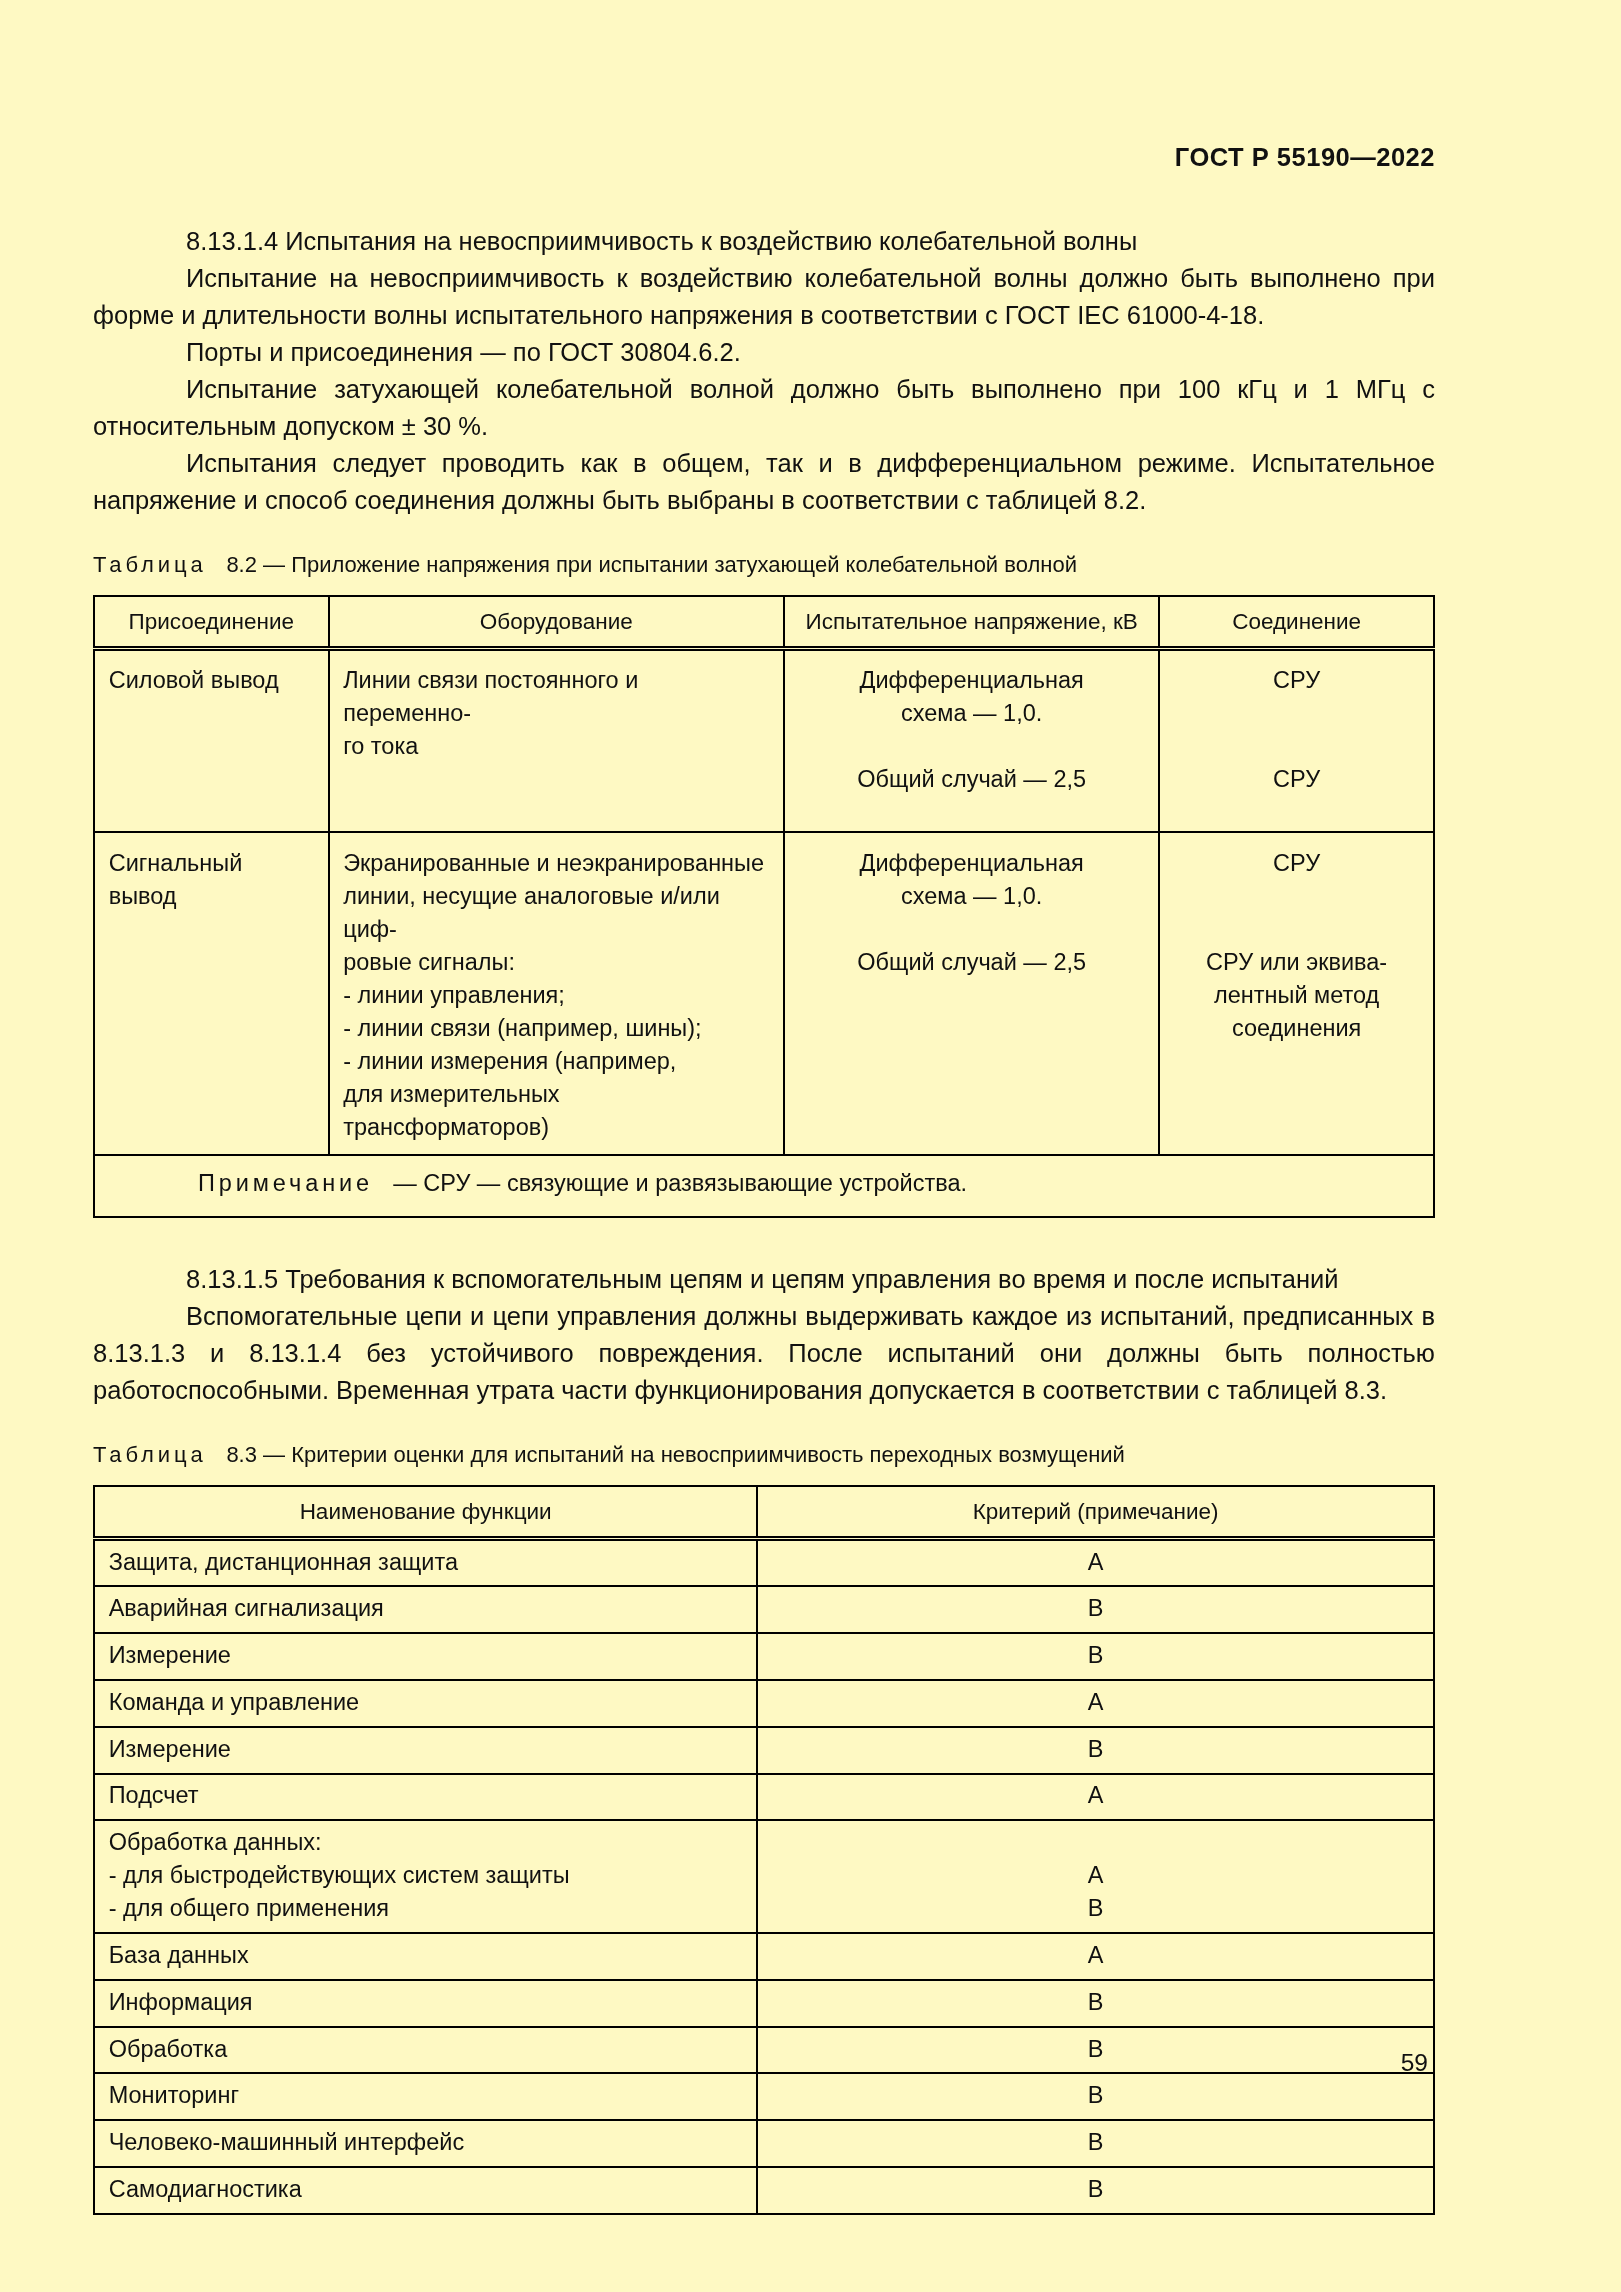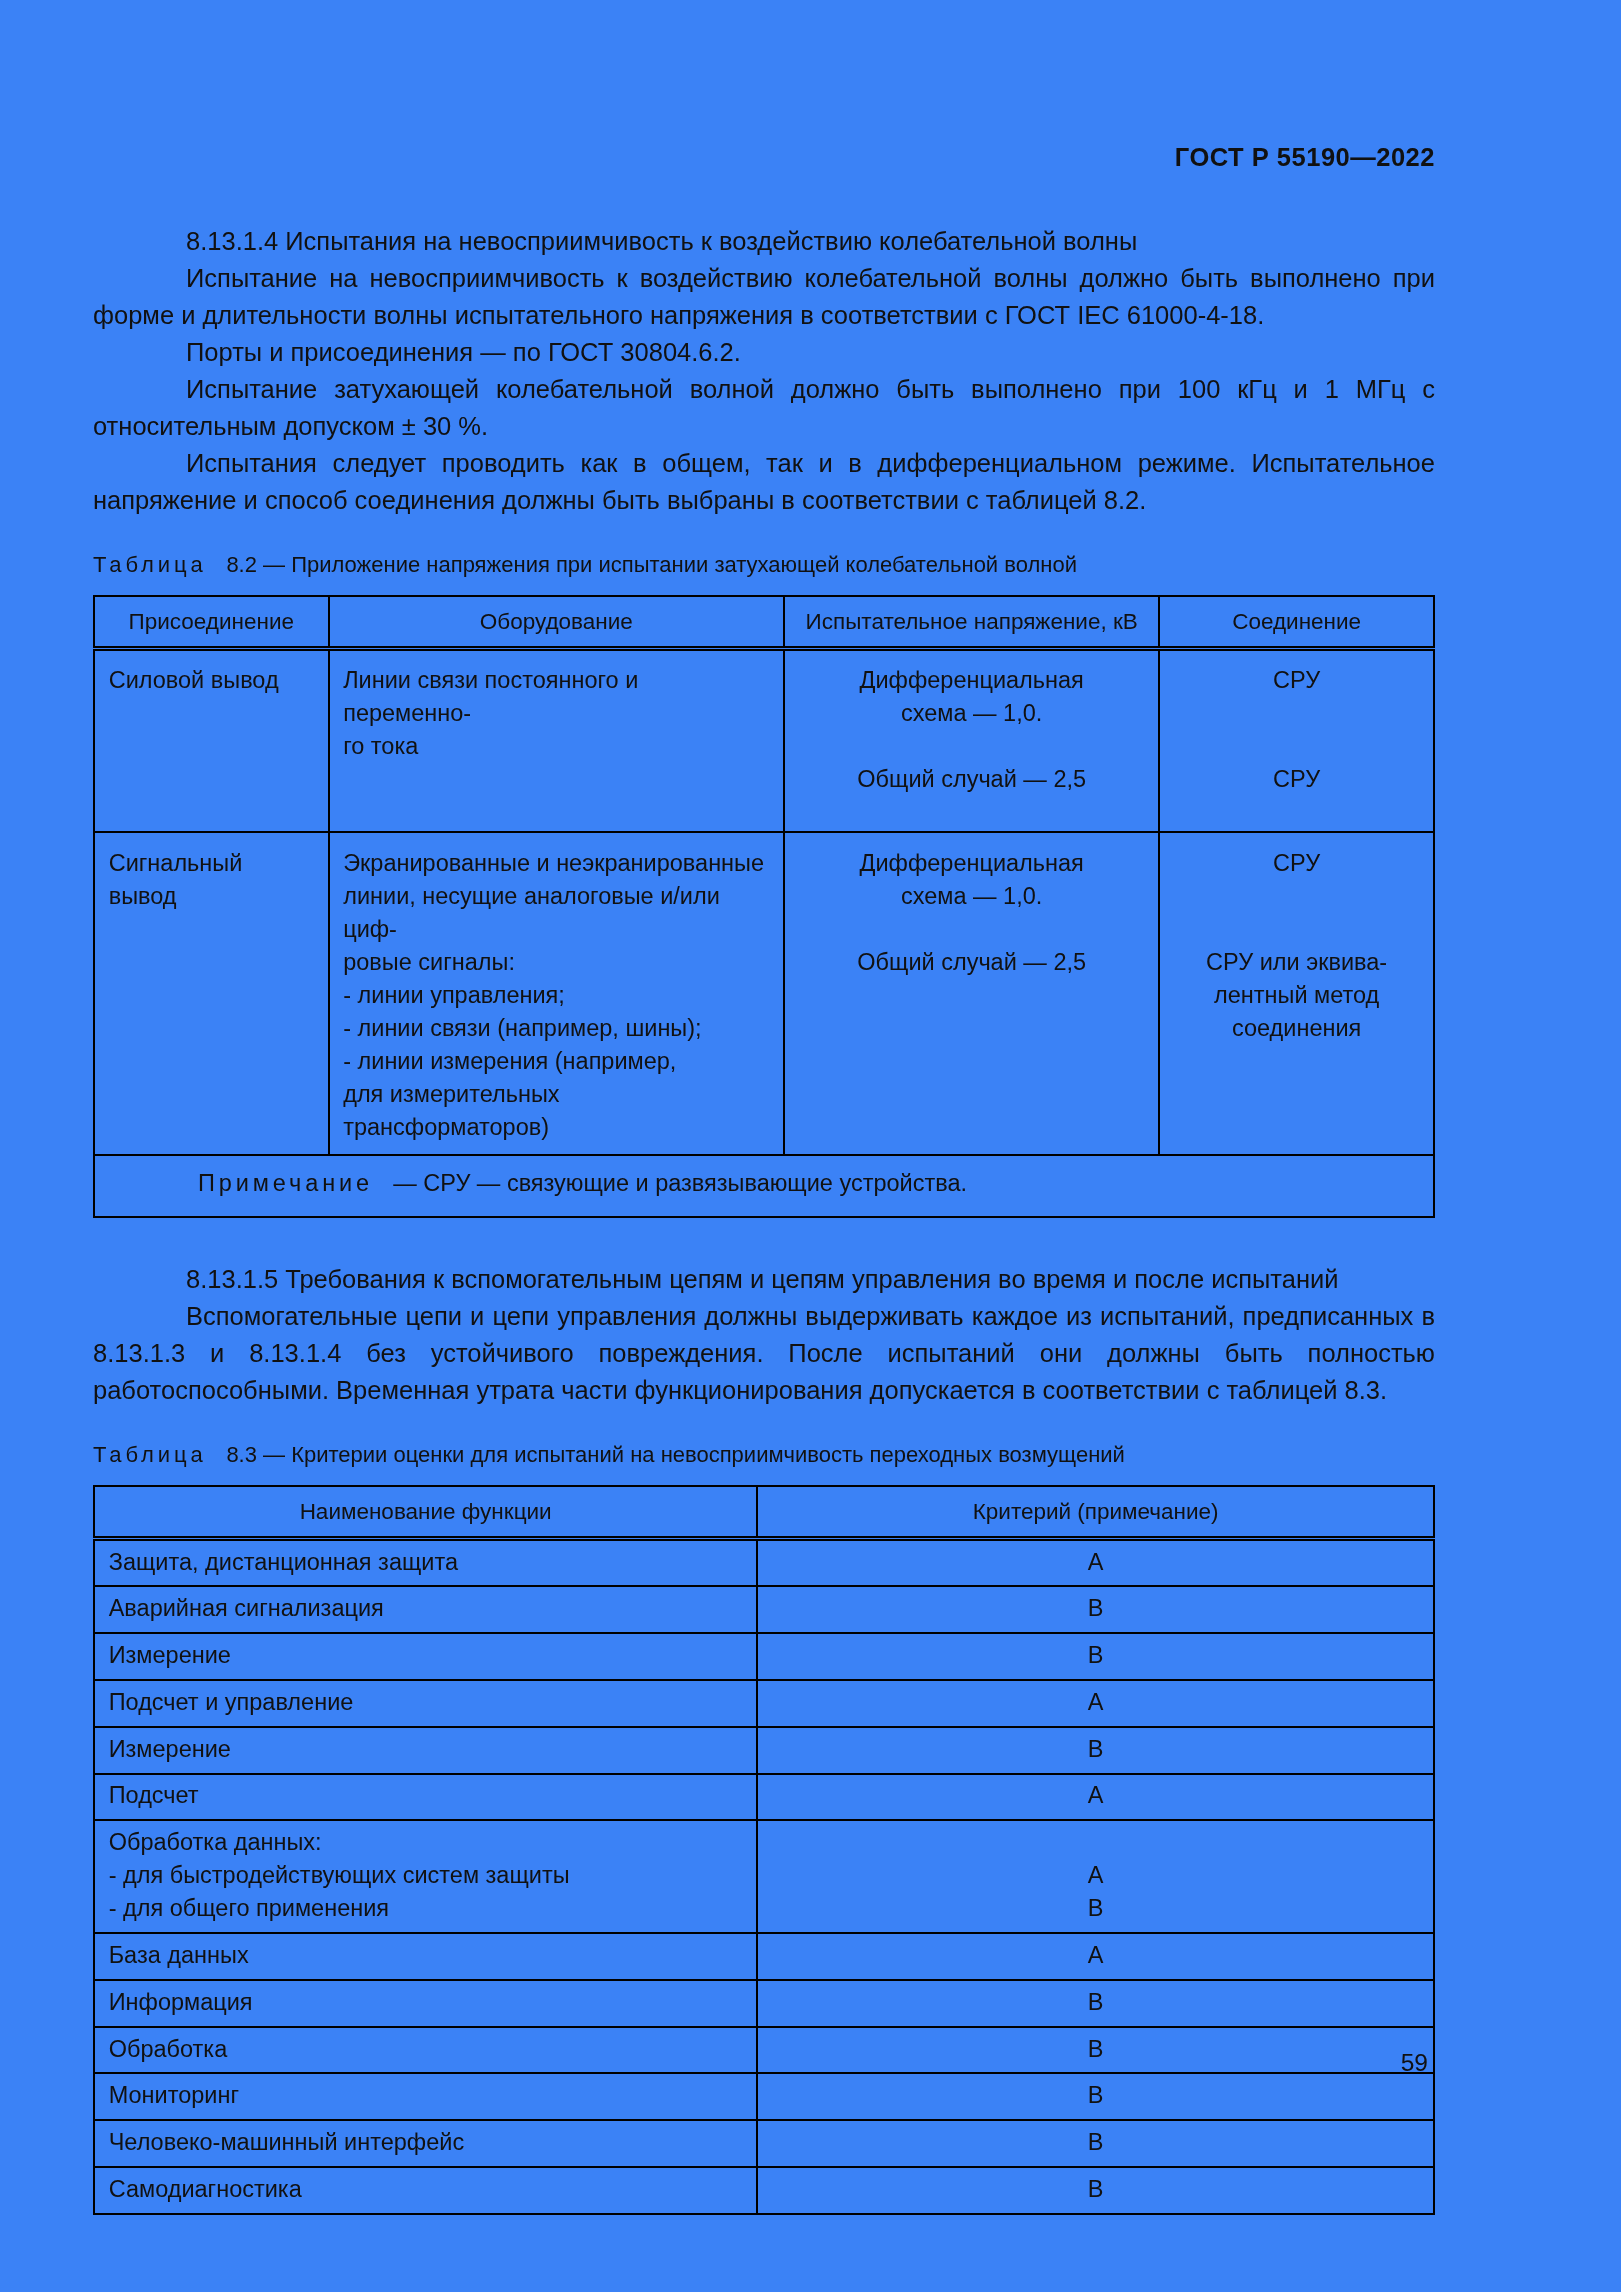--- a/index.html
+++ b/index.html
@@ -1,19 +1,19 @@
 <!DOCTYPE html>
 <html lang="ru"><head>
 <meta charset="utf-8">
 <style>
   html,body{margin:0;padding:0;background:#ffffff;}
   .page{
     position:relative;
     width:1621px;height:2293px;
-    background:#3b82f6;
+    background:#fef9c3;
     color:#111;
     font-family:"Liberation Sans","DejaVu Sans",sans-serif;
     overflow:hidden;
   }
   .doc-header{
     position:absolute;top:143px;left:93px;right:186px;
     text-align:right;font-weight:bold;font-size:25.5px;letter-spacing:0.5px;
   }
   .content{
     position:absolute;top:223px;left:93px;right:186px;
@@ -159,21 +159,21 @@
         </tr>
         <tr>
           <td class="pre">Аварийная сигнализация</td>
           <td class="pre center">B</td>
         </tr>
         <tr>
           <td class="pre">Измерение</td>
           <td class="pre center">B</td>
         </tr>
         <tr>
-          <td class="pre">Подсчет и управление</td>
+          <td class="pre">Команда и управление</td>
           <td class="pre center">A</td>
         </tr>
         <tr>
           <td class="pre">Измерение</td>
           <td class="pre center">B</td>
         </tr>
         <tr>
           <td class="pre">Подсчет</td>
           <td class="pre center">A</td>
         </tr>

